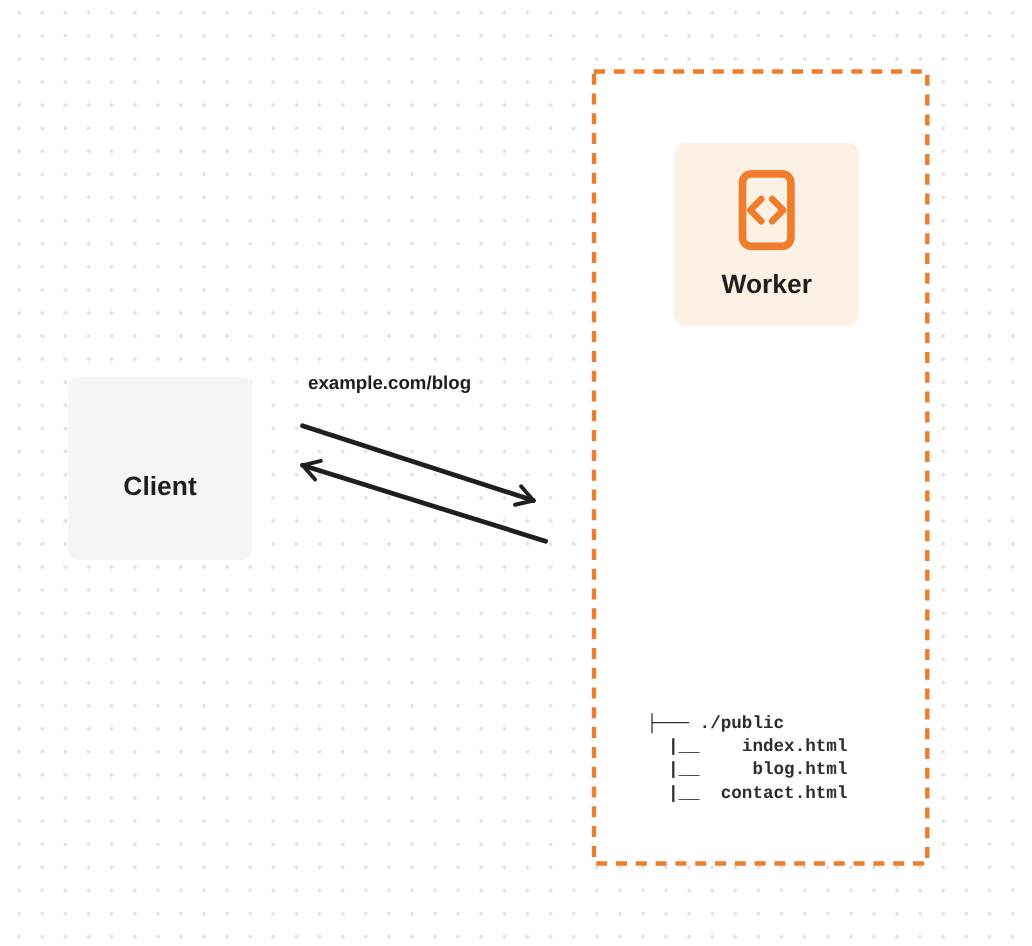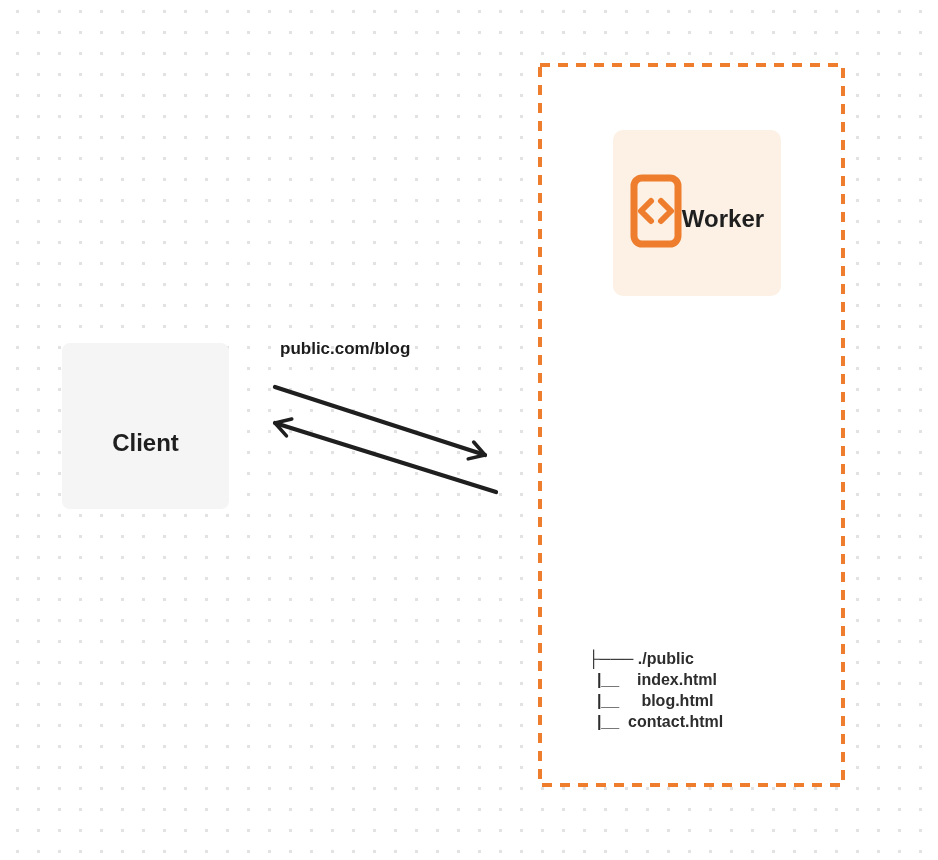--- a/index.html
+++ b/index.html
@@ -32,21 +32,21 @@
     font-size: 21px;
     font-weight: bold;
     letter-spacing: 0.5px;
   }
 
   
   .card {
     position: absolute;
     border-radius: 10px;
     display: flex;
-    flex-direction: row;
+    flex-direction: column;
     align-items: center;
     justify-content: center;
   }
   .card-peach { background: #fcf1e4; }
   .card-worker { left: 613px; top: 130px; width: 168px; height: 166px; }
   .card-assets { left: 607px; top: 479px; width: 176px; height: 170px; }
   .card-label {
     margin-top: 12px;
     font-size: 24px;
     font-weight: bold;
@@ -76,21 +76,21 @@
     font-size: 17px;
     font-weight: bold;
     color: #1c1c1c;
   }
 
   
   .file-tree {
     position: absolute;
     left: 588px; top: 648px;
     margin: 0;
-    font-family: Liberation Sans, sans-serif;
+    font-family: Liberation Mono, monospace;
     font-size: 16px;
     line-height: 21px;
     font-weight: 600;
     color: #2d2d2d;
     white-space: pre;
   }
 
   .arrows-svg { position: absolute; left: 255px; top: 375px; }
 </style>
 </head>
@@ -117,21 +117,21 @@
 
   <pre class="file-tree">├─── ./public
   |__    index.html
   |__     blog.html
   |__  contact.html</pre>
 
   <div class="client-card">
     <span class="client-label">Client</span>
   </div>
 
-  <div class="url-label">public.com/blog</div>
+  <div class="url-label">example.com/blog</div>
 
   <svg class="arrows-svg" width="260" height="135" viewBox="0 0 260 135" aria-hidden="true">
     <defs>
       <marker id="ah" viewBox="0 0 12 12" refX="9.5" refY="6" markerWidth="5.5" markerHeight="5.5" orient="auto" markerUnits="strokeWidth">
         <path d="M2 1.5 L9.5 6 L2 10.5" fill="none" stroke="#1f1f1f" stroke-width="1.8" stroke-linecap="round" stroke-linejoin="round"></path>
       </marker>
     </defs>
     <path d="M20 12 L230 80" stroke="#1f1f1f" stroke-width="4.3" stroke-linecap="round" marker-end="url(#ah)"></path>
     <path d="M241 117 L20 48" stroke="#1f1f1f" stroke-width="4.3" stroke-linecap="round" marker-end="url(#ah)"></path>
   </svg>

